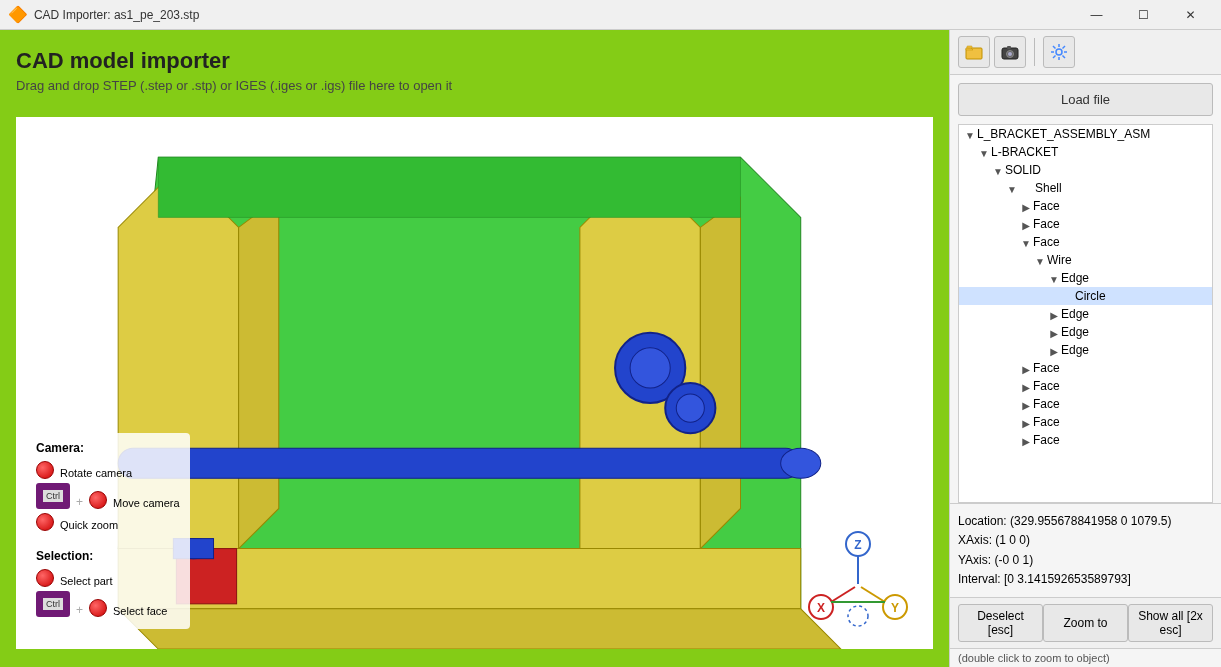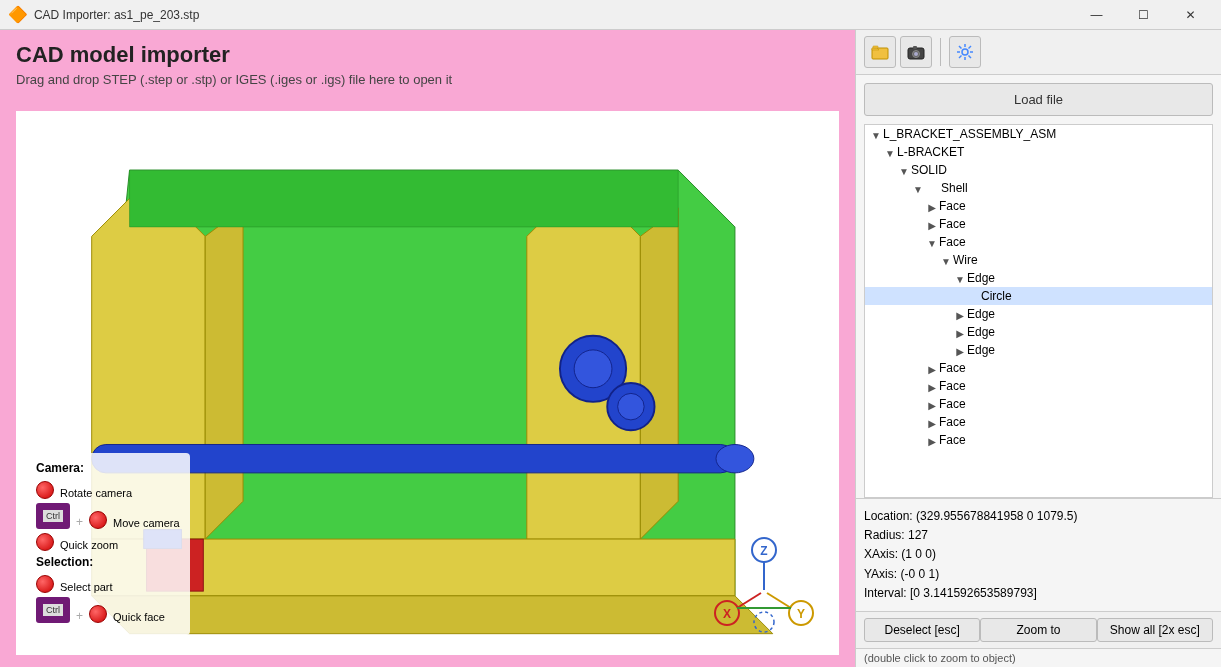--- a/index.html
+++ b/index.html
@@ -32,22 +32,22 @@
       display: flex;
       flex: 1;
       overflow: hidden;
     }
 
     
     .left-panel {
       flex: 1;
       display: flex;
       flex-direction: column;
-      padding: 12px 16px;
-      background: #f9a8d4;
+      padding: 18px 16px;
+      background: #84cc16;
       position: relative;
     }
     .app-title { font-size: 22px; font-weight: bold; color: #222; margin-bottom: 4px; }
     .app-subtitle { font-size: 13px; color: #444; margin-bottom: 24px; }
 
     
     .viewport {
       flex: 1;
       position: relative;
       overflow: hidden;
@@ -84,21 +84,21 @@
     
     .axis-widget {
       position: absolute;
       bottom: 20px;
       right: 20px;
       width: 110px; height: 110px;
     }
 
     
     .right-panel {
-      width: 366px;
+      width: 272px;
       border-left: 1px solid #ccc;
       display: flex;
       flex-direction: column;
       background: #f5f5f5;
     }
 
     
     .toolbar {
       display: flex;
       align-items: center;
@@ -193,21 +193,21 @@
       border-top: 1px solid #ccc;
     }
 
     
     .tree-panel::-webkit-scrollbar { width: 12px; }
     .tree-panel::-webkit-scrollbar-track { background: #f0f0f0; }
     .tree-panel::-webkit-scrollbar-thumb { background: #c0c0c0; border: 1px solid #a0a0a0; }
 
     
     .selection-controls {
-      margin-top: 4px;
+      margin-top: 18px;
     }
   </style>
 </head>
 <body>
 
 <div class="titlebar">
   <div class="titlebar-left">
     <span style="font-size:16px;">🔶</span>
     <span class="titlebar-title">CAD Importer: as1_pe_203.stp</span>
   </div>
@@ -279,21 +279,21 @@
 
         <div class="controls-section-title selection-controls">Selection:</div>
         <div class="control-item">
           <span class="icon-circle-red"></span>
           <span>Select part</span>
         </div>
         <div class="control-item">
           <span class="ctrl-badge">Ctrl</span>
           <span style="font-size:12px; color:#aaa;">+</span>
           <span class="icon-circle-red"></span>
-          <span>Quick face</span>
+          <span>Select face</span>
         </div>
       </div>
 
       
       <div class="axis-widget">
         <svg viewBox="0 0 110 110" xmlns="http://www.w3.org/2000/svg">
 
           <circle cx="55" cy="25" r="12" fill="none" stroke="#3366cc" stroke-width="2"></circle>
           <text x="55" y="30" text-anchor="middle" font-size="12" fill="#3366cc" font-weight="bold">Z</text>
           <line x1="55" y1="37" x2="55" y2="65" stroke="#3366cc" stroke-width="2"></line>
@@ -423,21 +423,20 @@
         <span>Face</span>
       </div>
       <div class="tree-item" style="padding-left: 60px;">
         <span class="tree-arrow closed"></span>
         <span>Face</span>
       </div>
     </div>
 
     <div class="properties-panel">
       <div>Location: (329.955678841958 0 1079.5)</div>
-      <div>Radius: 127</div>
       <div>XAxis: (1 0 0)</div>
       <div>YAxis: (-0 0 1)</div>
       <div>Interval: [0 3.141592653589793]</div>
     </div>
 
     <div class="bottom-buttons">
       <button class="bottom-btn">Deselect [esc]</button>
       <button class="bottom-btn">Zoom to</button>
       <button class="bottom-btn">Show all [2x esc]</button>
     </div>

